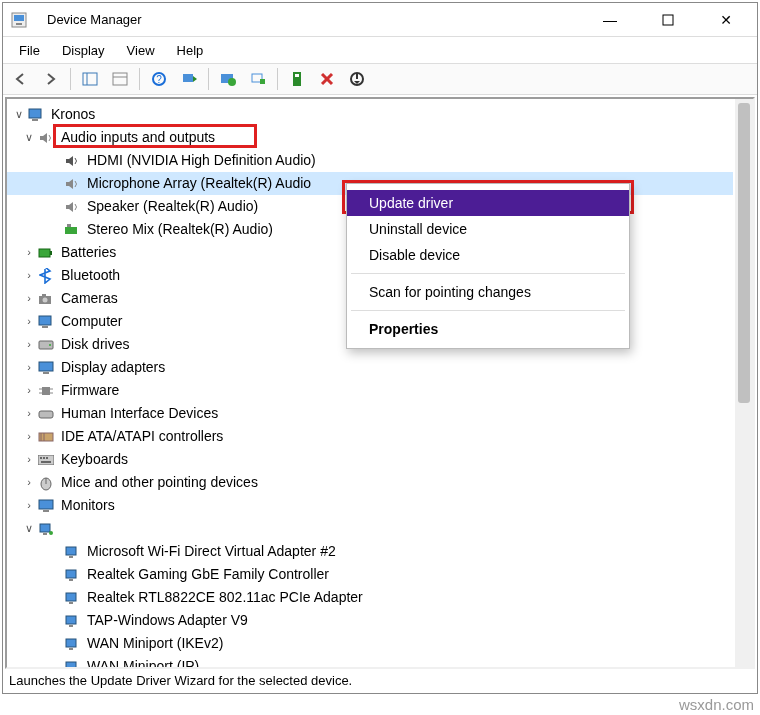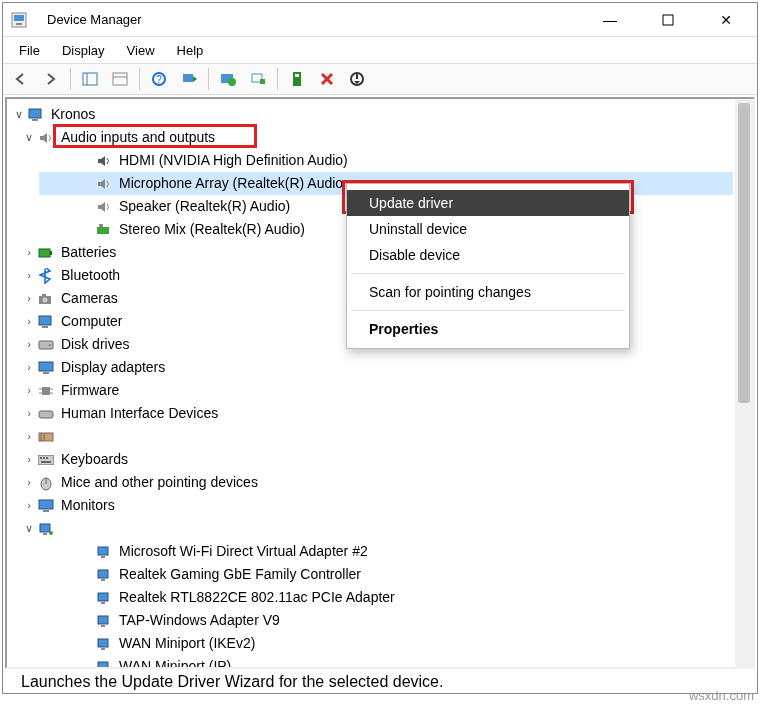--- a/index.html
+++ b/index.html
@@ -29,39 +29,39 @@
   .winbtn { width:46px; height:34px; display:flex; align-items:center; justify-content:center; font-size:14px; }
   .menubar { height:26px; display:flex; align-items:center; padding:0 6px; gap:2px; }
   .menubar .menuitem { padding:2px 10px; }
   .toolbar { height:32px; display:flex; align-items:center; padding:0 4px; border-top:1px solid #ddd; border-bottom:1px solid #ddd; gap:2px; background:#fafafa;}
   .toolbar .tbtn { width:28px; height:24px; display:flex; align-items:center; justify-content:center; border:1px solid transparent;}
   .toolbar .sep { width:1px; height:22px; background:#ccc; margin:0 3px;}
   .content { position:absolute; top:94px; left:2px; right:2px; bottom:24px; border:2px inset #f0f0f0; overflow:hidden; }
   .tree { position:absolute; top:0; left:0; right:20px; bottom:0; overflow:hidden; padding:4px 0; font-size:14px; line-height:23px;}
   .scrollbar { position:absolute; top:0; right:0; width:18px; bottom:0; background:#f0f0f0;}
   .thumb { position:absolute; top:4px; left:3px; right:3px; height:300px; background:#c0c0c0; border-radius:3px;}
-  .statusbar { position:absolute; bottom:0; left:12px; right:0; height:22px; padding:2px 6px; font-size:16px; background:#fff; }
+  .statusbar { position:absolute; bottom:0; left:0; right:0; height:22px; padding:2px 6px; font-size:13px; background:#fff; }
   .node { display:flex; align-items:center; height:23px; padding-left:4px; cursor:default; white-space:nowrap;}
   .twisty { width:16px; text-align:center; color:#555; font-size:11px; }
   .icon { width:18px; height:18px; margin:0 4px 0 0; display:flex; align-items:center; justify-content:center; font-size:14px;}
   .label { padding:0 2px; }
   .d0 { padding-left:14px; }
-  .d2 { padding-left:56px;margin-left:32px; }
+  .d2 { padding-left:56px; }
   .selected { background:#cfe8ff; }
   .highlight-box { border:3px solid #e02020; position:absolute; pointer-events:none; }
   .ctxmenu {
     position:absolute; left:343px; top:180px; width:284px; background:#fff;
     border:1px solid #bbb; box-shadow:2px 4px 10px rgba(0,0,0,0.25);
     padding:6px 0; z-index:10; font-size:14px;
   }
   .ctxmenu .mi { padding:4px 22px; height:26px; display:flex; align-items:center;}
-  .ctxmenu .mi.sel { background:#404040; color:#fff; }
+  .ctxmenu .mi.sel { background:#4c1d95; color:#fff; }
   .ctxmenu .csep { height:1px; background:#ddd; margin:5px 4px; }
   .ctxmenu .bold { font-weight:600; }
-  .watermark { position:absolute; right:6px; bottom:12px; font-size:13px; color:#999;}
+  .watermark { position:absolute; right:6px; bottom:2px; font-size:15px; color:#999;}
   svg { display:block; }
 </style>
 </head>
 <body>
 
 <div class="window">
 
   <div class="titlebar">
     <span class="app-icon">
       <svg width="16" height="16">
@@ -311,20 +311,21 @@
         </div>
       <div class="node d0">
           <span class="twisty">›</span>
           <span class="icon">
             <svg width="16" height="12">
               <rect x="1" y="2" width="14" height="8" fill="#c9a36b" stroke="#866"></rect>
               <line x1="3" y1="2" x2="3" y2="10" stroke="#866"></line>
               <line x1="6" y1="2" x2="6" y2="10" stroke="#866"></line>
             </svg>
           </span>
+          <span class="label">IDE ATA/ATAPI controllers</span>
         </div>
       <div class="node d0">
           <span class="twisty">›</span>
           <span class="icon">
             <svg width="16" height="10">
               <rect x="0" y="0" width="16" height="10" rx="1" fill="#ccc" stroke="#666"></rect>
               <rect x="2" y="2" width="2" height="2" fill="#666"></rect>
               <rect x="5" y="2" width="2" height="2" fill="#666"></rect>
               <rect x="8" y="2" width="2" height="2" fill="#666"></rect>
               <rect x="3" y="6" width="10" height="2" fill="#666"></rect>

